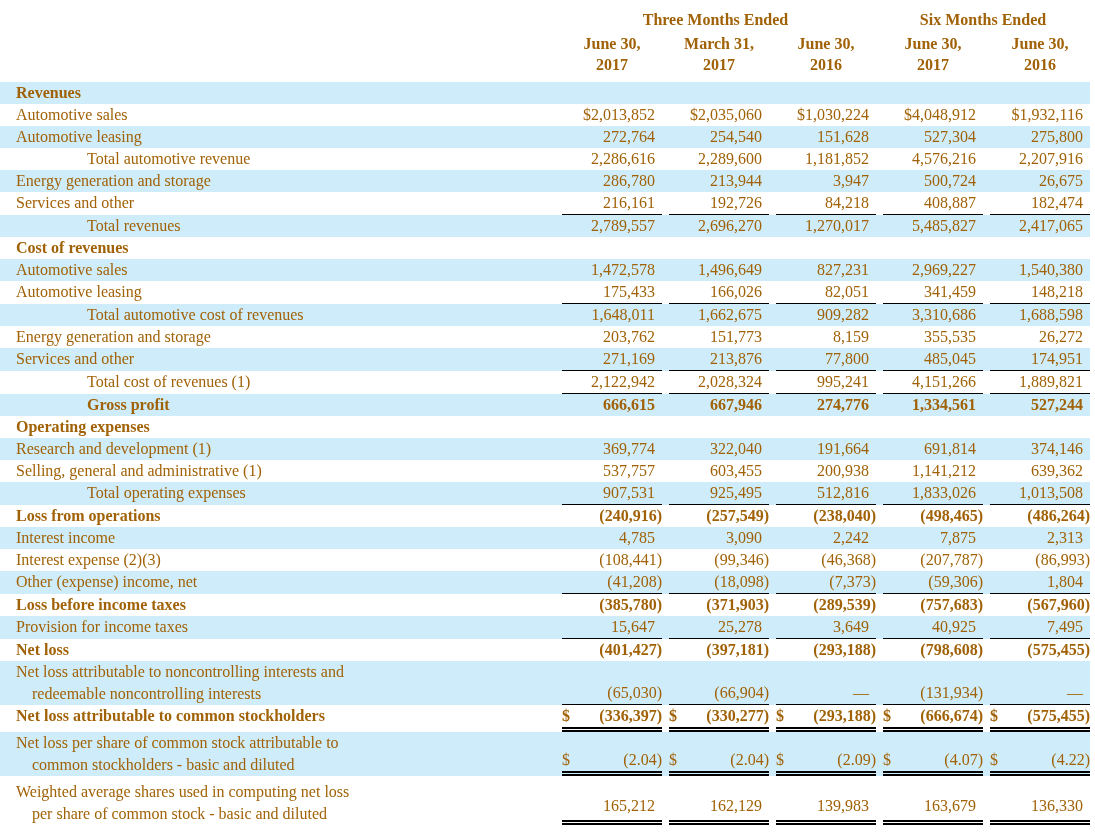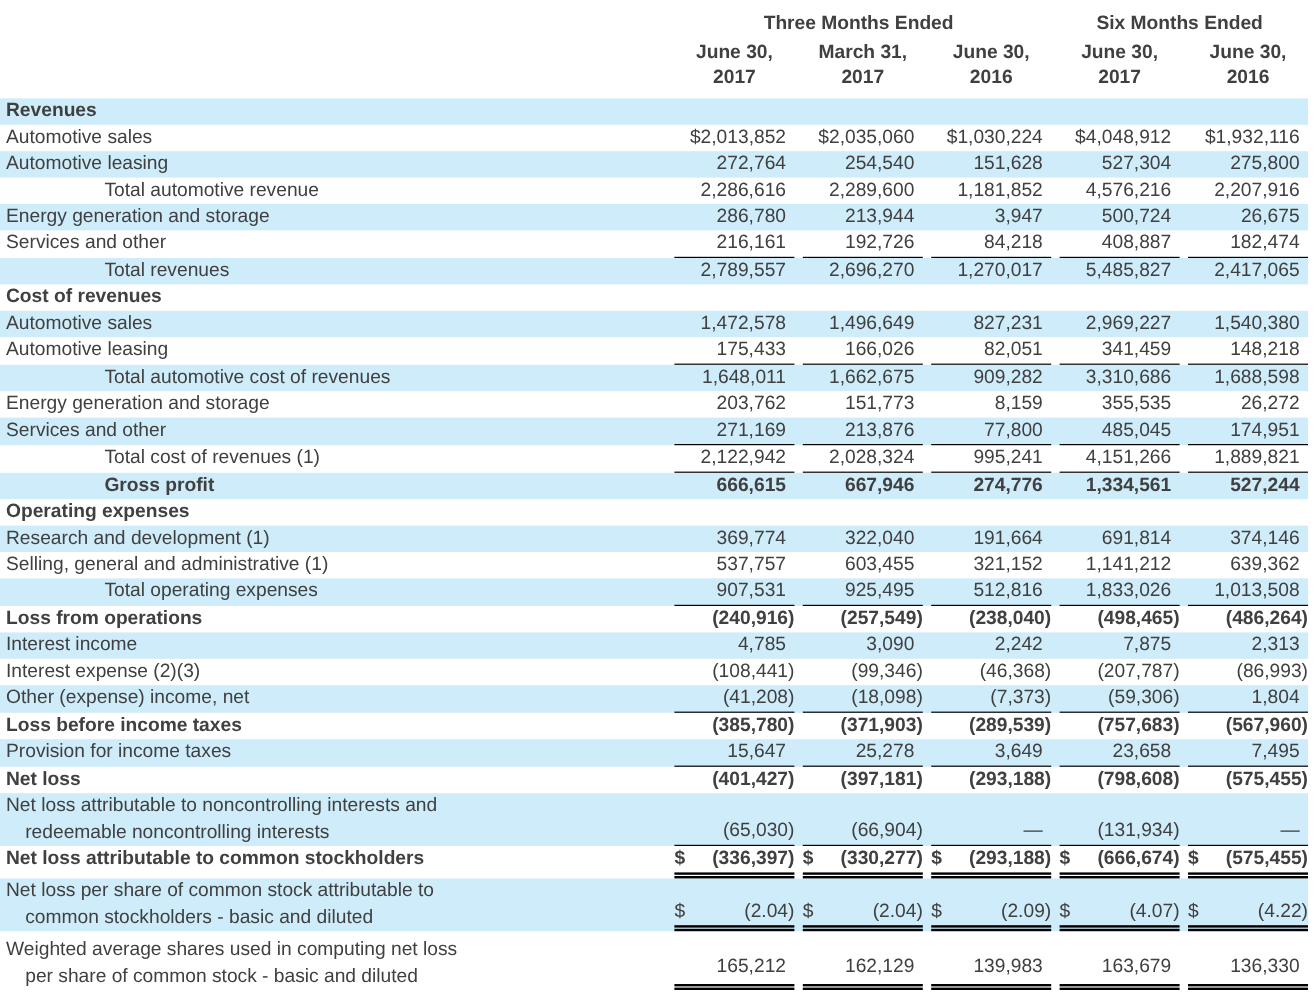--- a/index.html
+++ b/index.html
@@ -1,35 +1,35 @@
 <!DOCTYPE html>
 <html style="--hl: #cfecfa;"><head>
 <meta charset="utf-8">
 <style>
   * { box-sizing: border-box; }
   html, body { margin: 0; padding: 0; background: #ffffff; }
   .sheet {
     width: 1095px;
     min-height: 834px;
-    font-family: Liberation Sans, sans-serif;
+    font-family: Liberation Serif, serif;
     font-size: 16px;
-    color: #404040;
+    color: #a16207;
     padding: 8px 5px 4px 0;
   }
   .hdr-groups { display: flex; font-weight: bold; line-height: 24px; }
   .hdr-spacer { flex: 1; }
   .hdr-group { text-align: center; }
   .hdr-group.g0 { width: 321px; }
   .hdr-group.g1 { width: 214px; }
   .col-heads { display: flex; margin-top: 1px; margin-bottom: 7px; font-weight: bold; }
   .col-head { width: 100px; margin-left: 7px; text-align: center; line-height: 21px; }
   .tbody { }
   .row { display: flex; min-height: 22px; line-height: 22px; }
   .row.shaded { background: var(--hl, #cfecfa); }
-  .label-cell { flex: 1; padding-left: 5px; }
+  .label-cell { flex: 1; padding-left: 16px; }
   .label-cell.ind1 { }
   .label-cell.ind2 { padding-left: 87px; }
   .label2 { padding-left: 16px; }
   .bold { font-weight: bold; }
   .val-cell {
     width: 100px; margin-left: 7px;
     display: flex; align-items: flex-end; justify-content: flex-end;
     white-space: nowrap;
   }
   .val-cell.pad { padding-right: 7px; }
@@ -231,21 +231,21 @@
         <div class="val-cell pad">191,664</div>
         <div class="val-cell pad">691,814</div>
         <div class="val-cell pad">374,146</div>
       </div>
       <div class="row">
         <div class="label-cell ind1">
           <div>Selling, general and administrative (1)</div>
         </div>
         <div class="val-cell pad">537,757</div>
         <div class="val-cell pad">603,455</div>
-        <div class="val-cell pad">321,152</div>
+        <div class="val-cell pad">200,938</div>
         <div class="val-cell pad">1,141,212</div>
         <div class="val-cell pad">639,362</div>
       </div>
       <div class="row shaded">
         <div class="label-cell ind2">
           <div>Total operating expenses</div>
         </div>
         <div class="val-cell u-single pad">907,531</div>
         <div class="val-cell u-single pad">925,495</div>
         <div class="val-cell u-single pad">512,816</div>
@@ -302,21 +302,21 @@
         <div class="val-cell bold">(757,683)</div>
         <div class="val-cell bold">(567,960)</div>
       </div>
       <div class="row shaded">
         <div class="label-cell">
           <div>Provision for income taxes</div>
         </div>
         <div class="val-cell u-single pad">15,647</div>
         <div class="val-cell u-single pad">25,278</div>
         <div class="val-cell u-single pad">3,649</div>
-        <div class="val-cell u-single pad">23,658</div>
+        <div class="val-cell u-single pad">40,925</div>
         <div class="val-cell u-single pad">7,495</div>
       </div>
       <div class="row">
         <div class="label-cell bold">
           <div>Net loss</div>
         </div>
         <div class="val-cell bold">(401,427)</div>
         <div class="val-cell bold">(397,181)</div>
         <div class="val-cell bold">(293,188)</div>
         <div class="val-cell bold">(798,608)</div>

